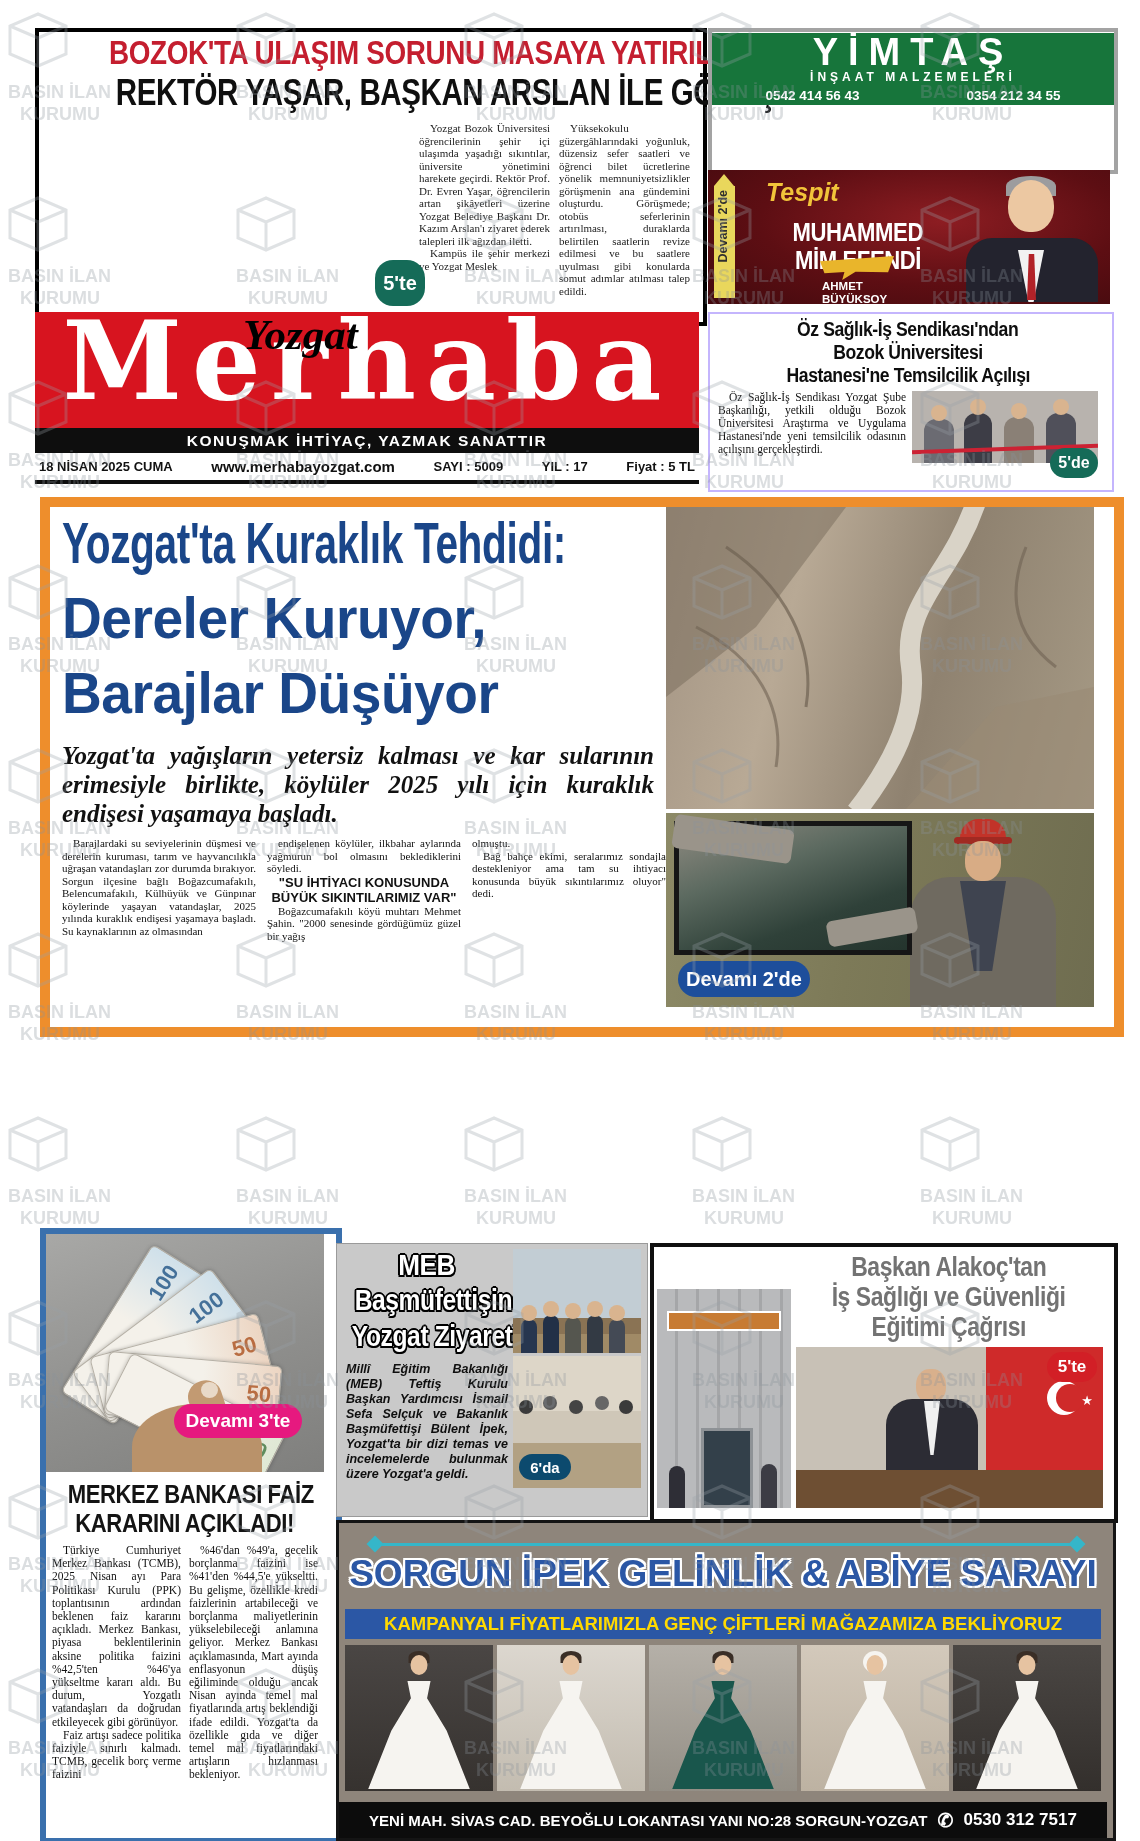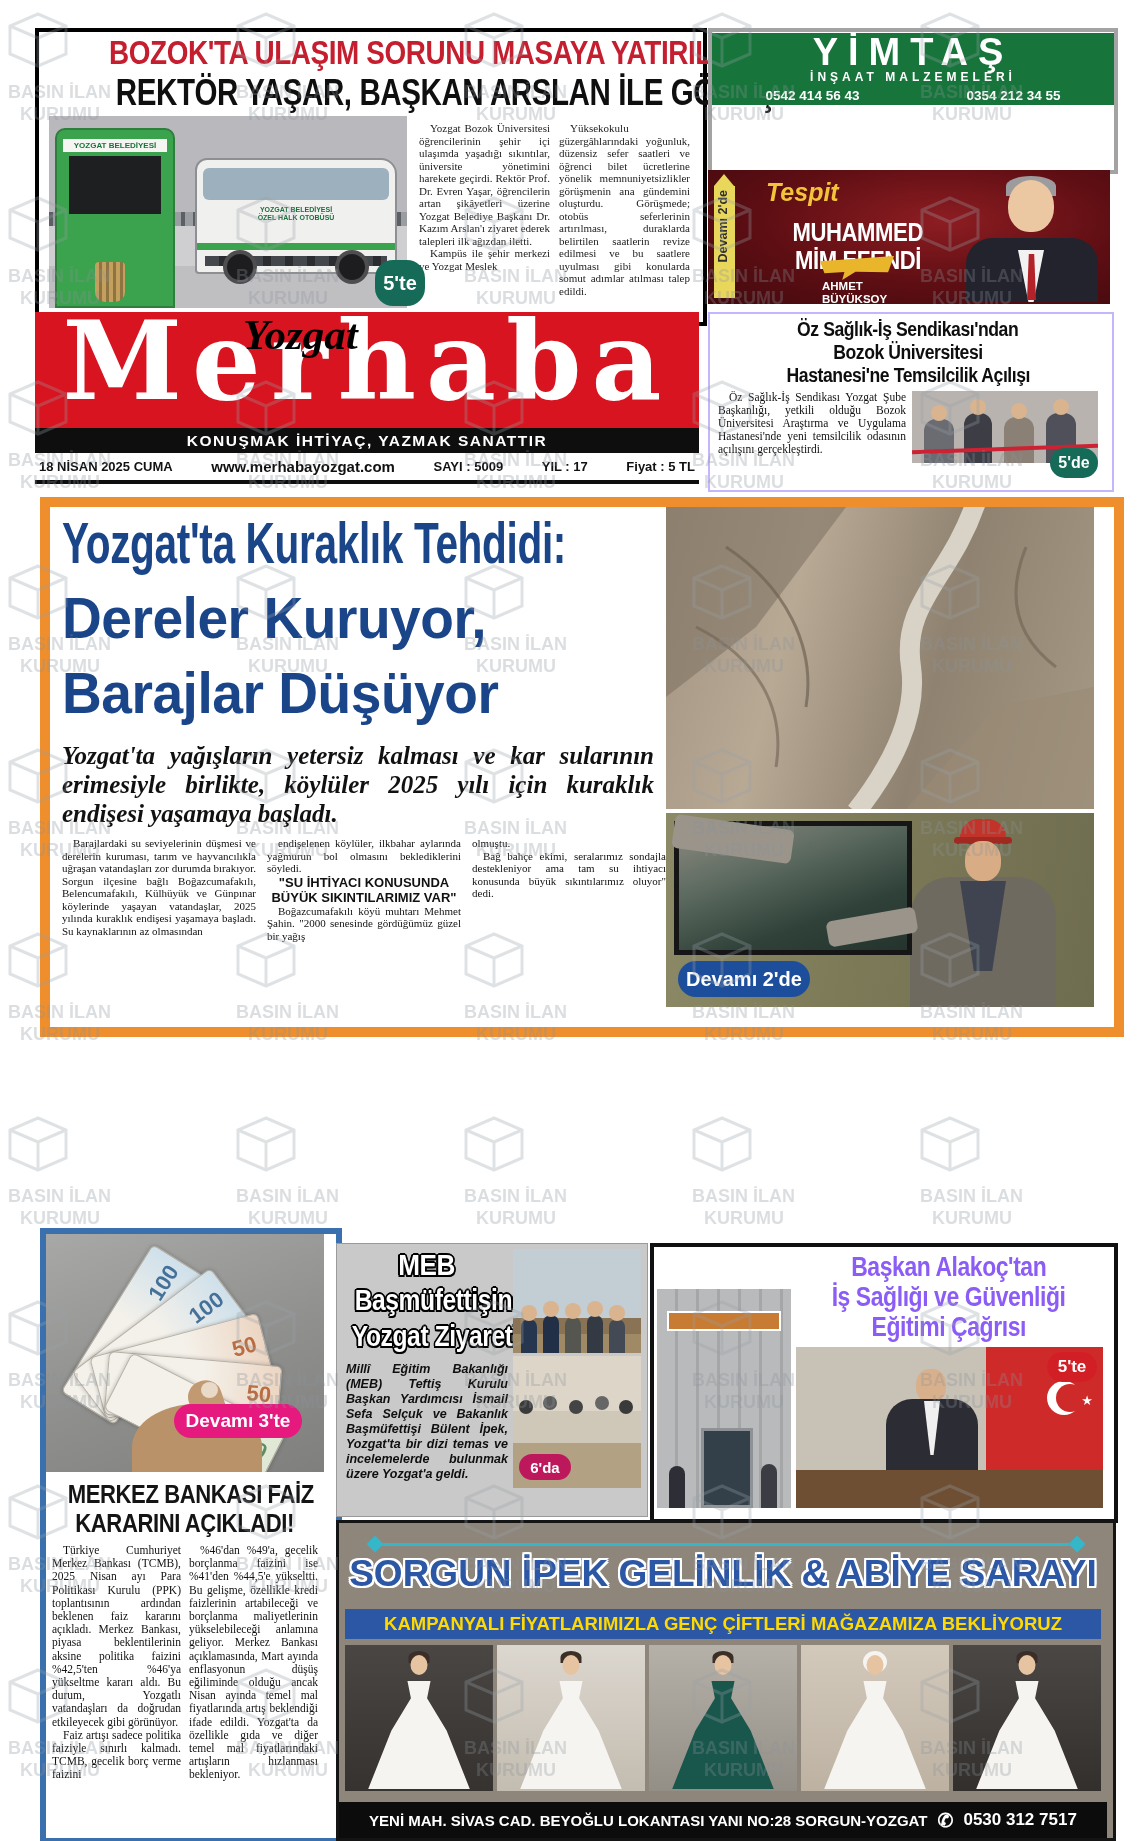--- a/index.html
+++ b/index.html
@@ -159,25 +159,25 @@
      -1.5px -1.5px #000,1.5px 1.5px #000,-1.5px 1.5px #000,1.5px -1.5px #000;}
   #boxH .h-kicker{left:0;top:5px;width:178px;text-align:center;font-size:29px;}
   #boxH .h-h1{left:0;top:40px;width:178px;text-align:center;font-size:29px;}
   #boxH .h-h2{left:0;top:76px;width:178px;text-align:center;font-size:29px;}
   #boxH .h-body{left:9px;top:118px;width:162px;font-weight:bold;font-style:italic;
      font-size:12.5px;line-height:15px;color:#0f0f0f;}
   #boxH .h-photo1{left:176px;top:5px;width:128px;height:104px;background:
      linear-gradient(#c2cdd4 0 66%,#8a7354 66% 82%,#a08a66 82% 100%);}
   #boxH .h-photo2{left:176px;top:112px;width:128px;height:132px;background:
      linear-gradient(#ddd6c8 0 42%,#cfc7b8 42% 66%,#b2a183 66% 100%);}
-  #boxH .h-badge{left:182px;top:210px;width:52px;height:26px;background:#be185d;font-size:15px;position:absolute;}
+  #boxH .h-badge{left:182px;top:210px;width:52px;height:26px;background:#0c4a6e;font-size:15px;position:absolute;}
 
   
   #boxI{left:650px;top:1243px;width:460px;height:272px;border:4px solid #101010;}
-  #boxI .i-h{left:138px;top:5px;width:314px;text-align:center;color:#8b5cf6;font-size:27px;line-height:30px;}
+  #boxI .i-h{left:138px;top:5px;width:314px;text-align:center;color:#737373;font-size:27px;line-height:30px;}
   #boxI .i-photo1{left:3px;top:42px;width:134px;height:219px;background:#b9babc;}
   .facade{position:absolute;inset:0;background:repeating-linear-gradient(90deg,#b9babc 0 18px,#a5a6a8 18px 21px);}
   .door{position:absolute;left:44px;bottom:0;width:46px;height:74px;background:#33404a;border:3px solid #8e9296;}
   .signstrip{position:absolute;left:10px;top:22px;right:10px;height:16px;background:#c77b33;border:2px solid #fff;}
   #boxI .i-photo2{left:142px;top:100px;width:307px;height:161px;background:
      linear-gradient(90deg,#c8c1b6 0 62%,#cf2a2a 62% 100%);}
   .desk{position:absolute;left:0;right:0;bottom:0;height:38px;background:#6e4f33;}
   .suitman .head2{position:absolute;left:120px;top:22px;width:30px;height:34px;border-radius:45%;background:#d9b08c;}
   .suitman .torso{position:absolute;left:90px;top:52px;width:92px;height:74px;border-radius:26px 26px 0 0;background:#2c2c34;}
   .suitman .shirt2{position:absolute;left:128px;top:54px;width:16px;height:54px;background:#f0f0f0;
@@ -217,39 +217,20 @@
   .j-address .ph-num{font-size:17px;}
 </style>
 </head>
 <body>
 
 <div id="page">
 
   <div id="boxA" class="abs">
     <div class="abs a-h1"><span class="cond-c" style="--sx:.82">BOZOK'TA ULAŞIM SORUNU MASAYA YATIRILDI:</span></div>
     <div class="abs a-h2"><span class="cond-c" style="--sx:.82">REKTÖR YAŞAR, BAŞKAN ARSLAN İLE GÖRÜŞTÜ</span></div>
-    <div class="photo a-photo">
-      <div class="fence"></div>
-      <div class="kiosk">
-        <div class="kiosk-sign">YOZGAT BELEDİYESİ</div>
-        <div class="kiosk-window"></div>
-        <div class="kiosk-basket"></div>
-      </div>
-      <div class="bus">
-        <div class="bus-windows"></div>
-        <div class="bus-text">
-          <div>YOZGAT BELEDİYESİ</div>
-          <div>ÖZEL HALK OTOBÜSÜ</div>
-        </div>
-        <div class="bus-stripe"></div>
-        <div class="bus-grill"></div>
-        <div class="wheel" style="left:26px;"></div>
-        <div class="wheel" style="right:26px;"></div>
-      </div>
-    </div>
     <div class="abs a-cols serif just ind">
       <div>
         <p>Yozgat Bozok Üniversitesi öğrencilerinin şehir içi ulaşımda yaşadığı sıkıntılar, üniversite yönetimini harekete geçirdi. Rektör Prof. Dr. Evren Yaşar, öğrencilerin artan şikâyetleri üzerine Yozgat Belediye Başkanı Dr. Kazım Arslan'ı ziyaret ederek talepleri ilk ağızdan iletti.</p>
         <p>Kampüs ile şehir merkezi ve Yozgat Meslek</p>
       </div>
       <div>
         <p>Yüksekokulu güzergâhlarındaki yoğunluk, düzensiz sefer saatleri ve öğrenci bilet ücretlerine yönelik memnuniyetsizlikler görüşmenin ana gündemini oluşturdu. Görüşmede; otobüs seferlerinin artırılması, duraklarda belirtilen saatlerin revize edilmesi ve bu saatlere uyulması gibi konularda somut adımlar atılması talep edildi.</p>
       </div>
     </div>
     <div class="abs badge a-badge">5'te</div>

